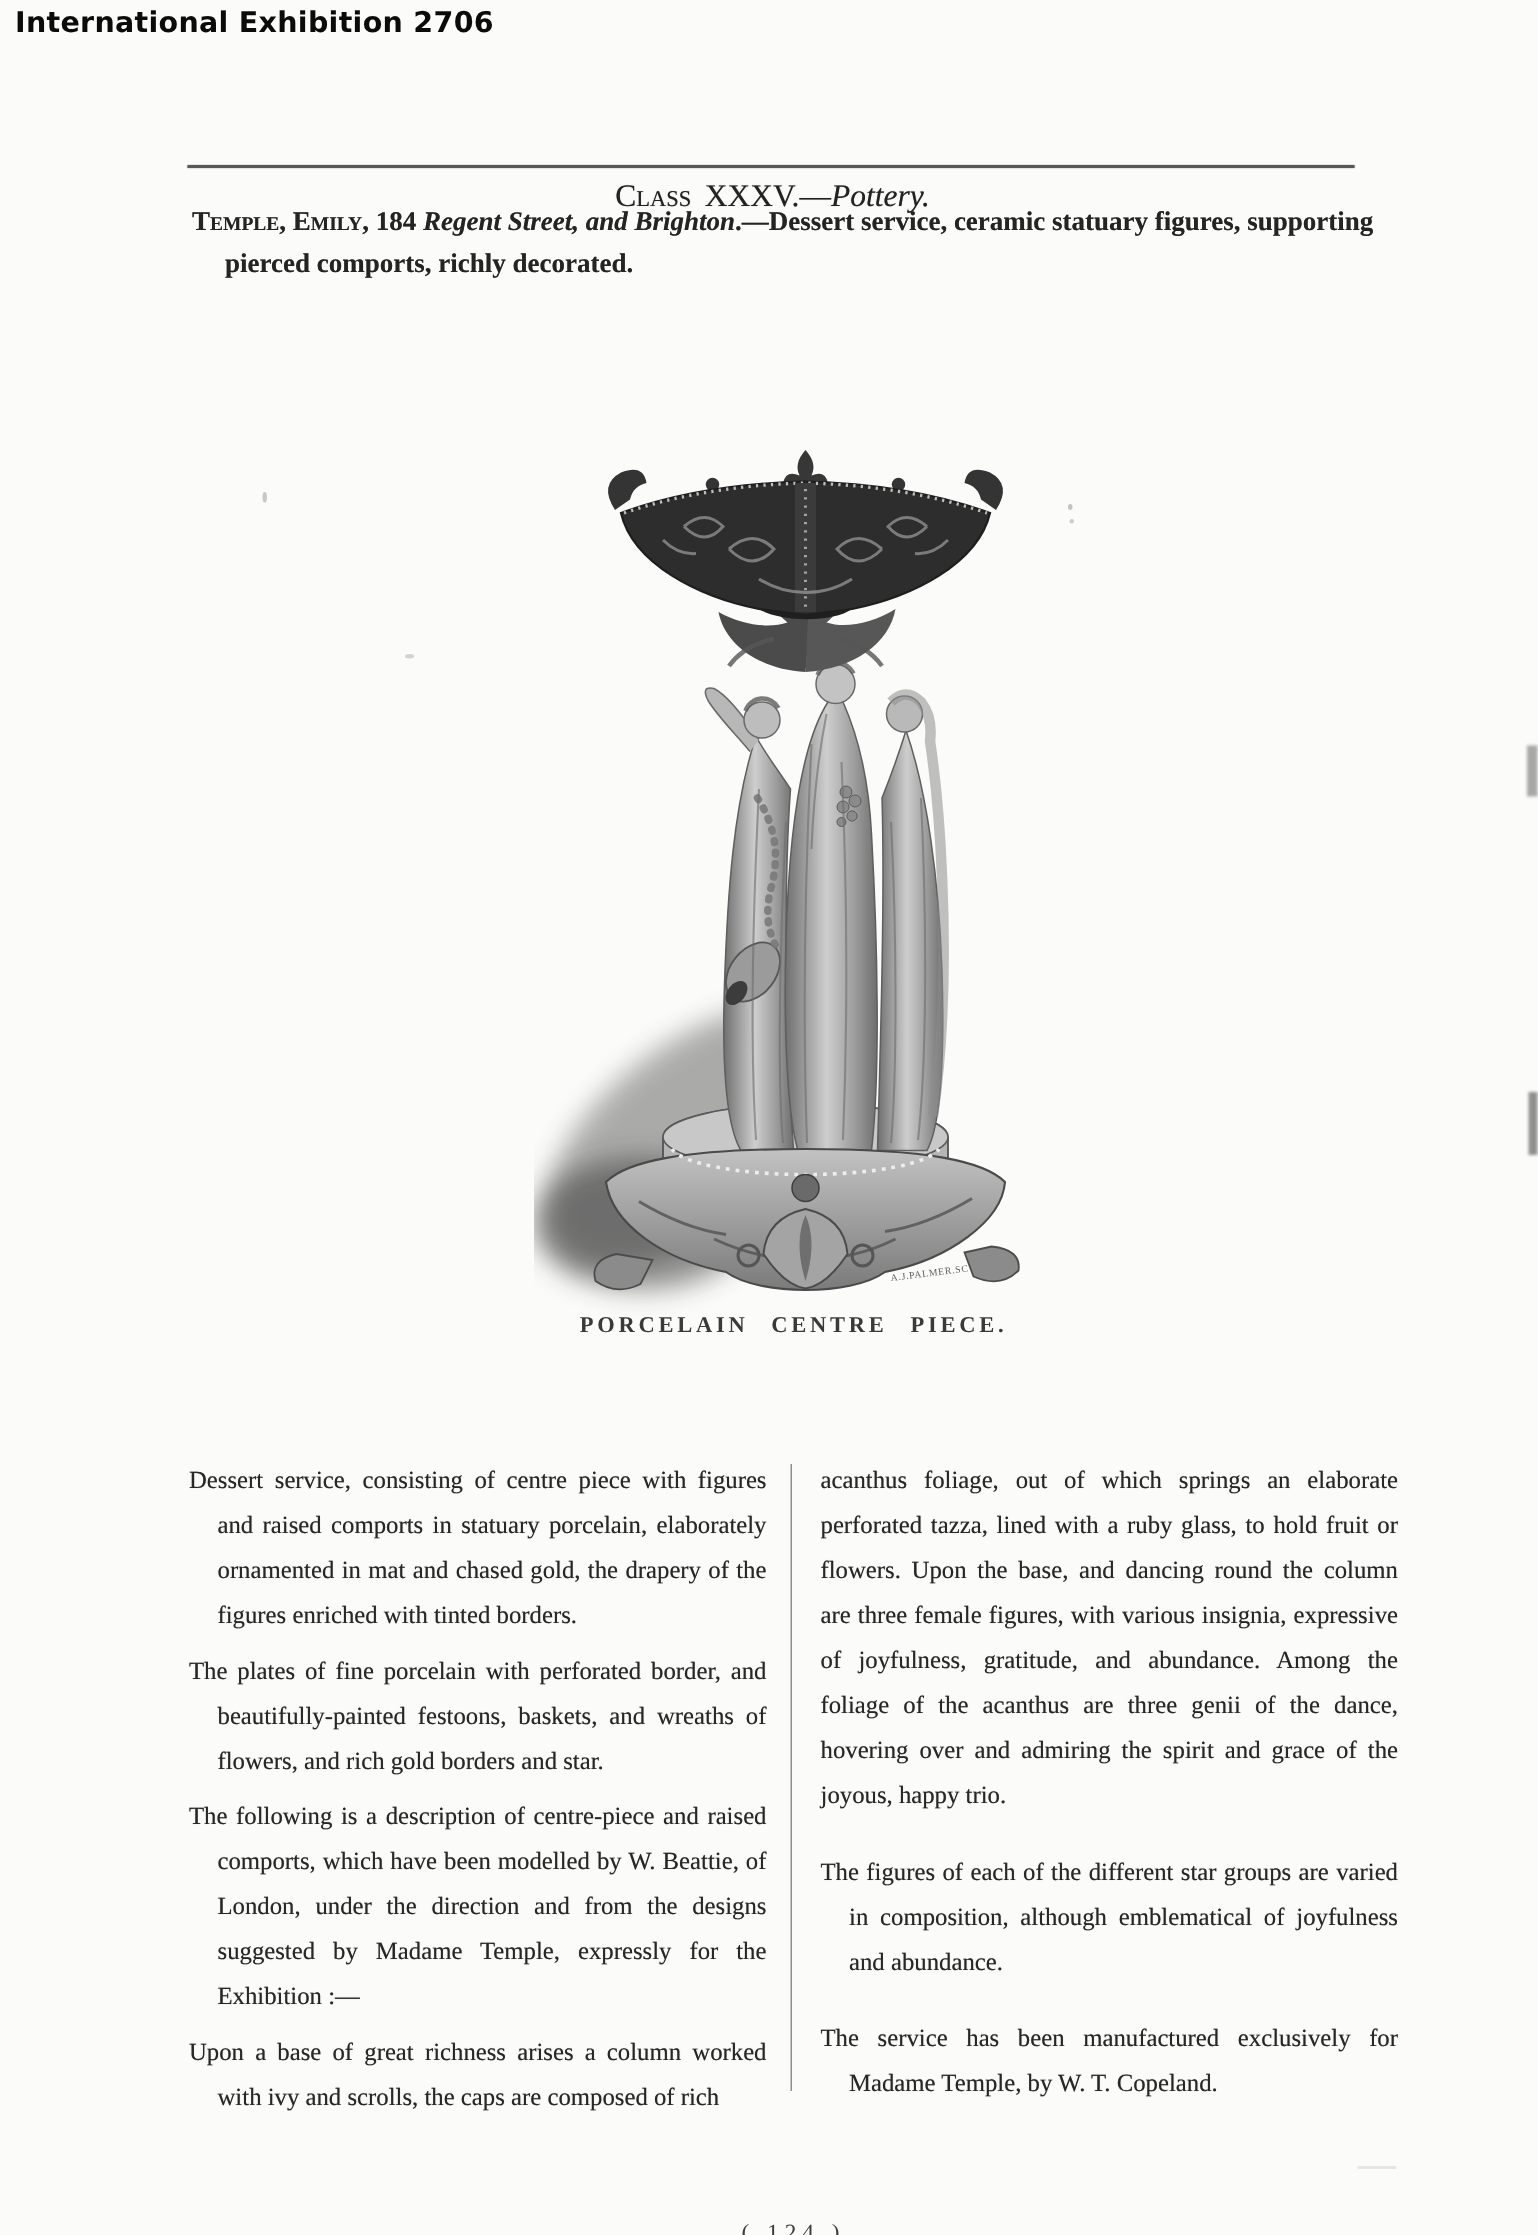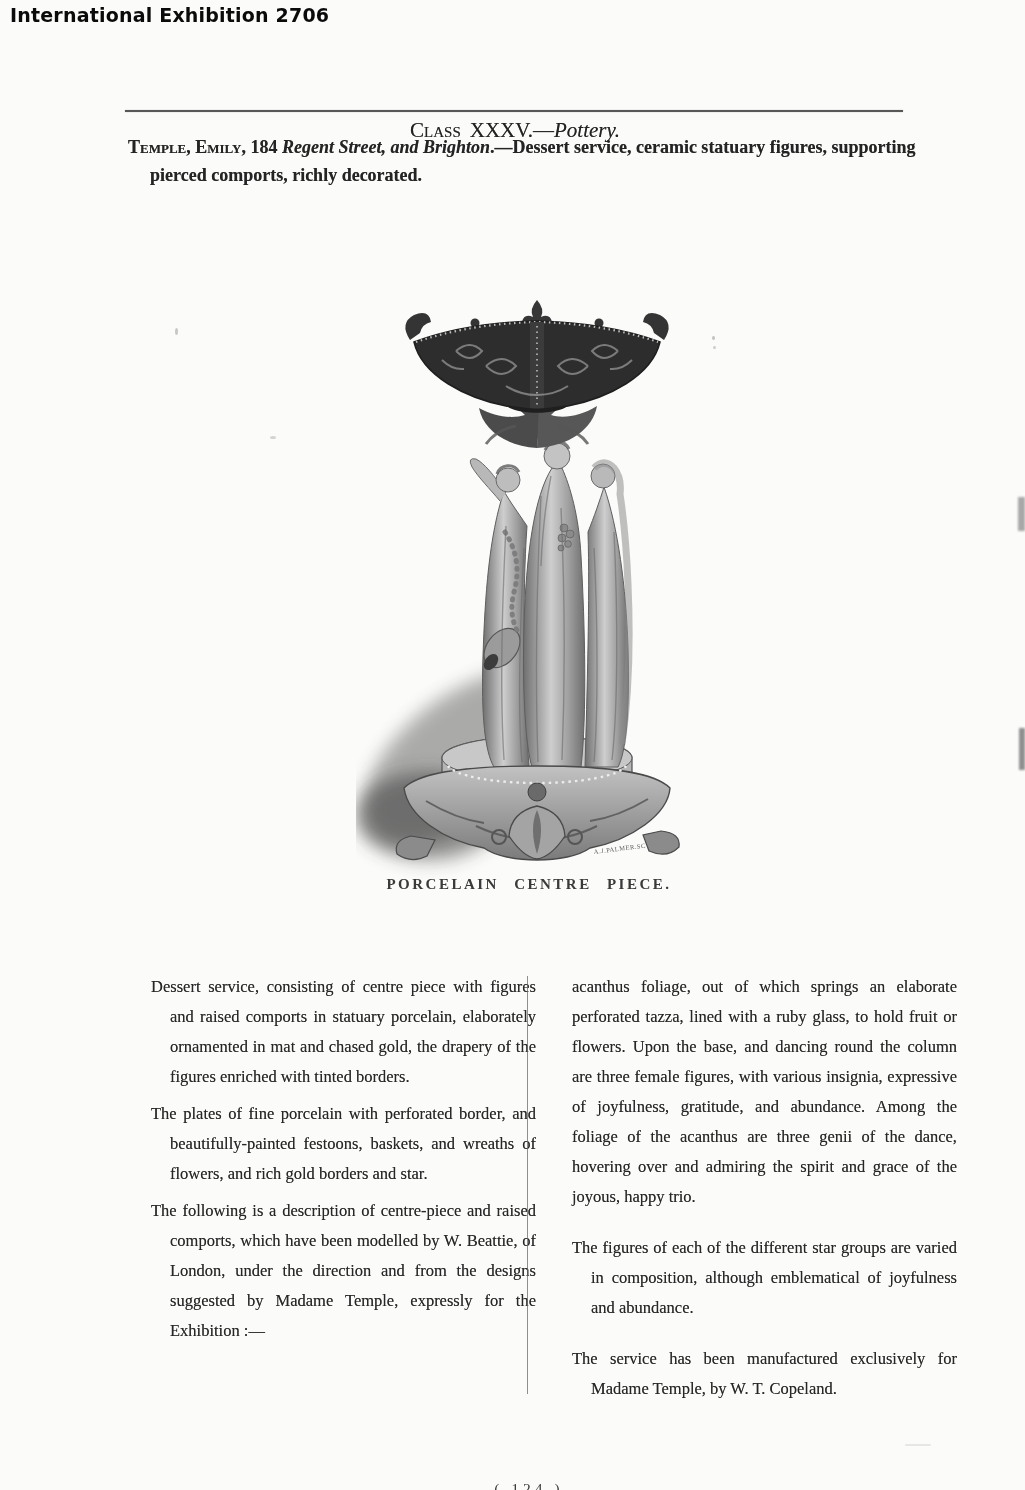--- a/index.html
+++ b/index.html
@@ -48,21 +48,21 @@
 
   #illustration-caption{
     position:absolute; left:126px; top:876px; width:806px;
     text-align:center; font-size:15px; color:#3a3a3a;
     letter-spacing:2.5px; word-spacing:9px; font-weight:bold;
   }
 
   
   #text-columns{
     position:absolute; left:126px; top:972px; width:806px;
-    display:flex; gap:36px;margin-left:25px;
+    display:flex; gap:36px;
   }
   .col{ width:392px; font-size:16.5px; line-height:30px; text-align:justify;
         color:#272727; text-shadow:0 0 0.45px rgba(35,35,35,0.55); }
   .col p{ padding-left:19px; text-indent:-19px; margin:0 0 7px 0; }
   #column-right p{ margin-bottom:21px; }
   .col p.cont{ padding-left:0; text-indent:0; }
   #column-divider{
     position:absolute; left:527px; top:976px; width:1px; height:418px;
     background:#6a6a6a; opacity:0.75;
   }
@@ -212,20 +212,21 @@
   </g>
 </svg>
 
 <div id="illustration-caption">PORCELAIN CENTRE PIECE.</div>
 
 <div id="text-columns">
   <div class="col" id="column-left">
     <p>Dessert service, consisting of centre piece with figures and raised comports in statuary porcelain, elaborately ornamented in mat and chased gold, the drapery of the figures enriched with tinted borders.</p>
     <p>The plates of fine porcelain with perforated border, and beautifully-painted festoons, baskets, and wreaths of flowers, and rich gold borders and star.</p>
     <p>The following is a description of centre-piece and raised comports, which have been modelled by W. Beattie, of London, under the direction and from the designs suggested by Madame Temple, expressly for the Exhibition :—</p>
+    <p>Upon a base of great richness arises a column worked with ivy and scrolls, the caps are composed of rich</p>
   </div>
   <div class="col" id="column-right">
     <p class="cont">acanthus foliage, out of which springs an elaborate perforated tazza, lined with a ruby glass, to hold fruit or flowers.  Upon the base, and dancing round the column are three female figures, with various insignia, expressive of joyfulness, gratitude, and abundance.  Among the foliage of the acanthus are three genii of the dance, hovering over and admiring the spirit and grace of the joyous, happy trio.</p>
     <p>The figures of each of the different star groups are varied in composition, although emblematical of joyfulness and abundance.</p>
     <p>The service has been manufactured exclusively for Madame Temple, by W. T. Copeland.</p>
   </div>
 </div>
 <div id="column-divider"></div>
 
 <div id="page-number">(  124  )</div>

